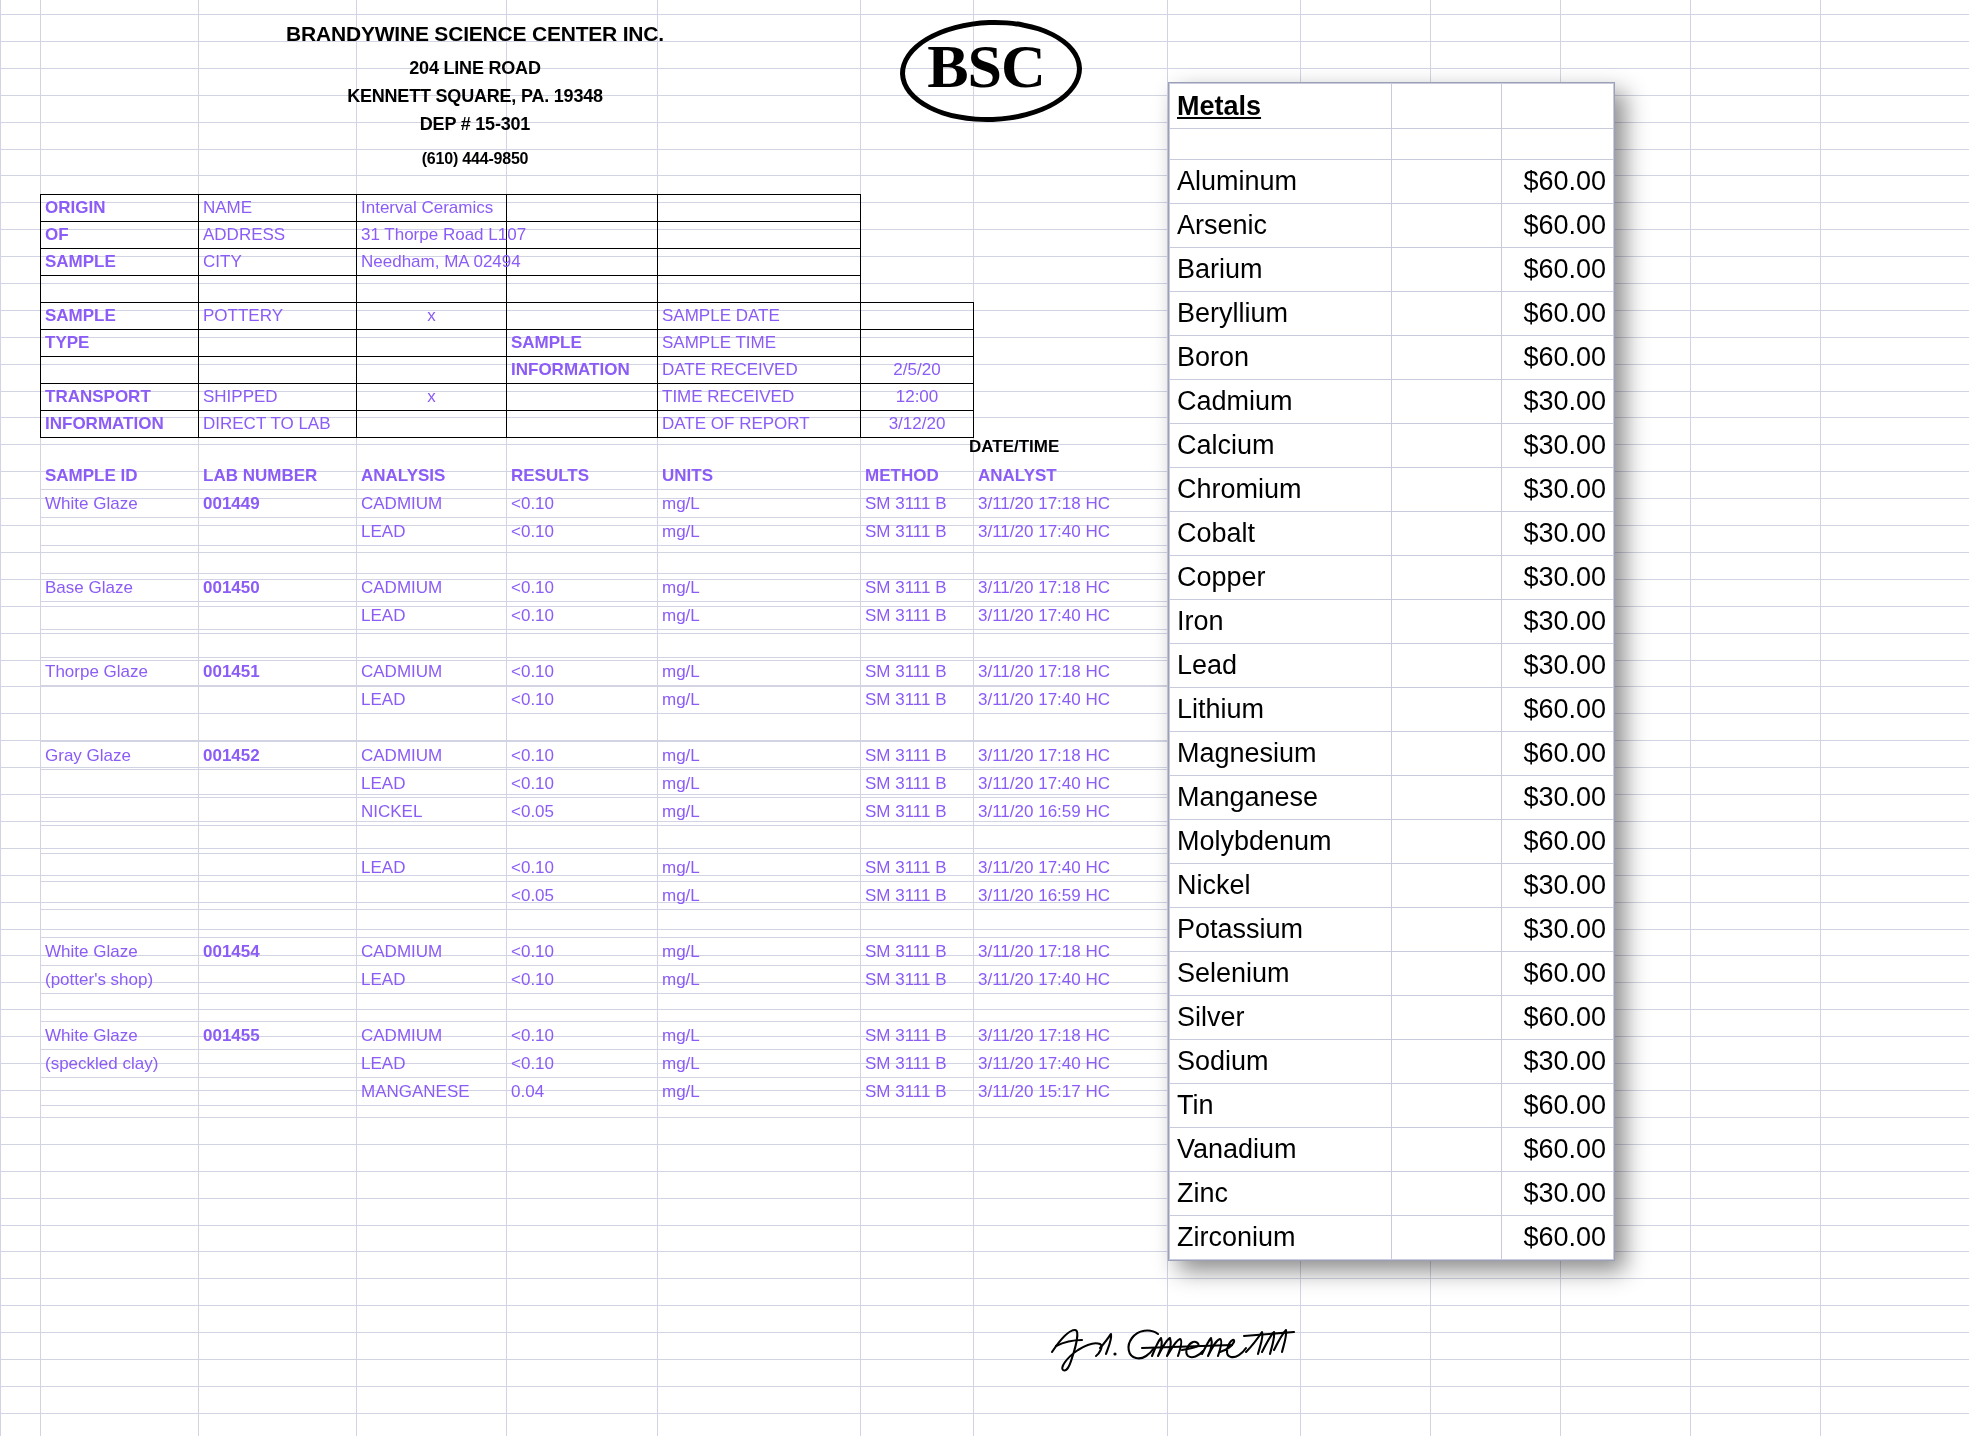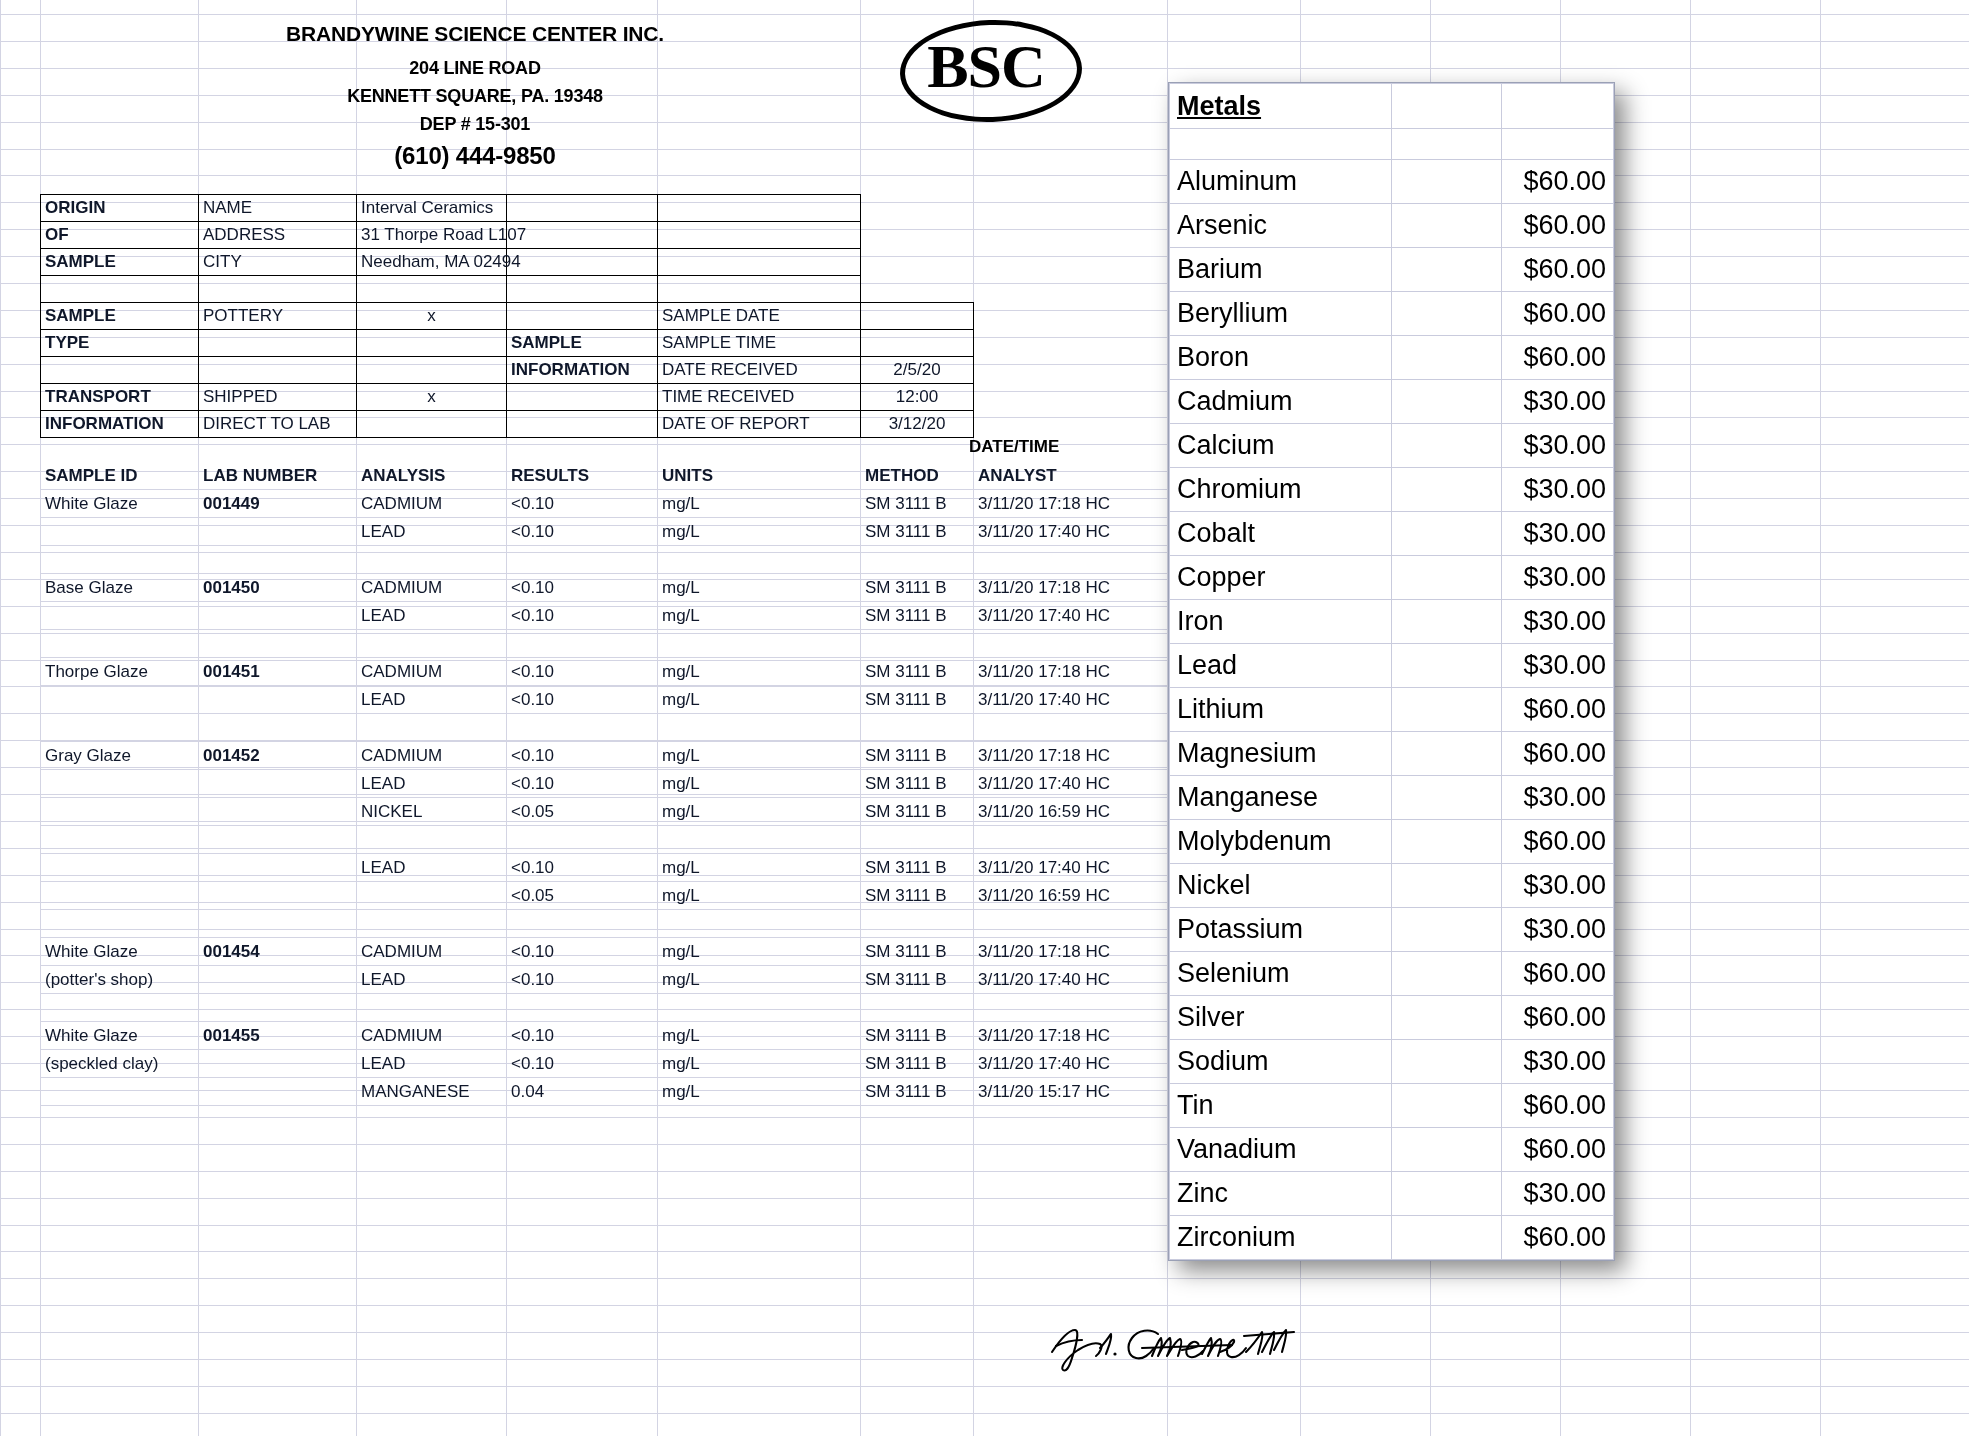--- a/index.html
+++ b/index.html
@@ -27,21 +27,21 @@
     font-weight:bold;
     color:#000;
     text-align:center;
     white-space:nowrap;
     letter-spacing:-0.2px;
   }
   #title{left:250px;top:22px;width:450px;font-size:21px;}
   #addr1{left:250px;top:58px;width:450px;font-size:18px;}
   #addr2{left:250px;top:86px;width:450px;font-size:18px;}
   #dep{left:250px;top:114px;width:450px;font-size:18px;}
-  #phone{left:250px;top:142px;width:450px;font-size:24px;}
+  #phone{left:250px;top:150px;width:450px;font-size:16px;}
 
   
   #logo{position:absolute;left:900px;top:20px;width:180px;height:98px;}
   #logo .oval{
     position:absolute;left:0;top:0;width:172px;height:92px;
     border:5px solid #000;border-radius:50%;
     transform:rotate(-2deg);
   }
   #logo .letters{
     position:absolute;left:0;top:12px;width:172px;
@@ -50,21 +50,21 @@
     font-size:62px;font-weight:bold;line-height:68px;
     letter-spacing:-1px;color:#000;
   }
 
   
   table.rep{
     position:absolute;
     border-collapse:collapse;
     table-layout:fixed;
     font-size:17px;
-    color:#0f172a;
+    color:#8b5cf6;
   }
   table.rep td{
     padding:0 4px;
     height:26px;
     vertical-align:middle;
     white-space:nowrap;
     overflow:visible;
   }
   .b{font-weight:bold;}
   .c{text-align:center;}

